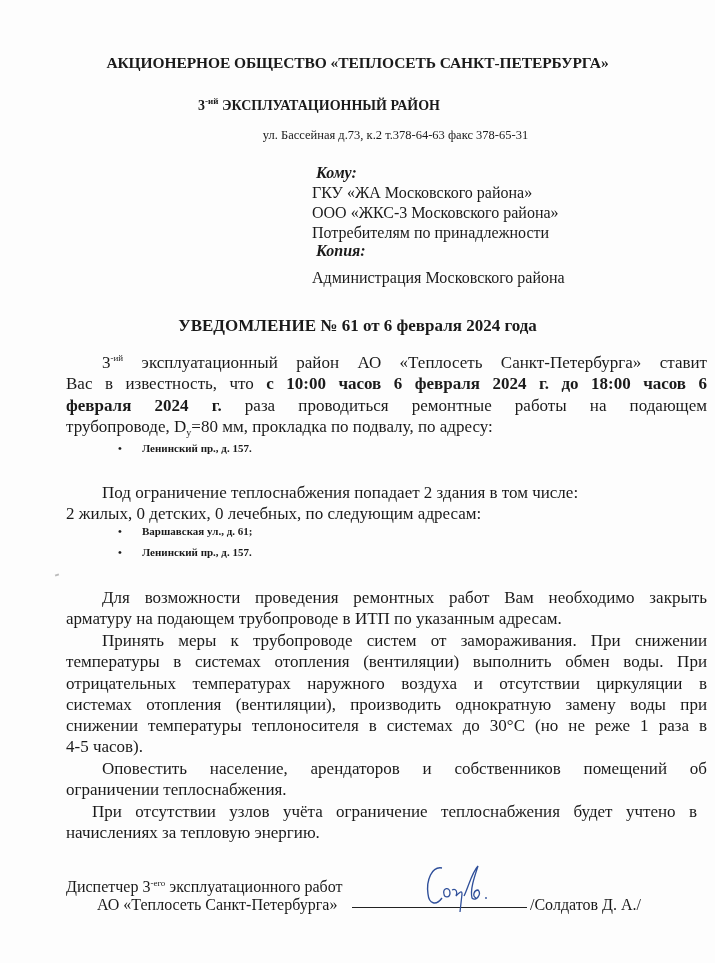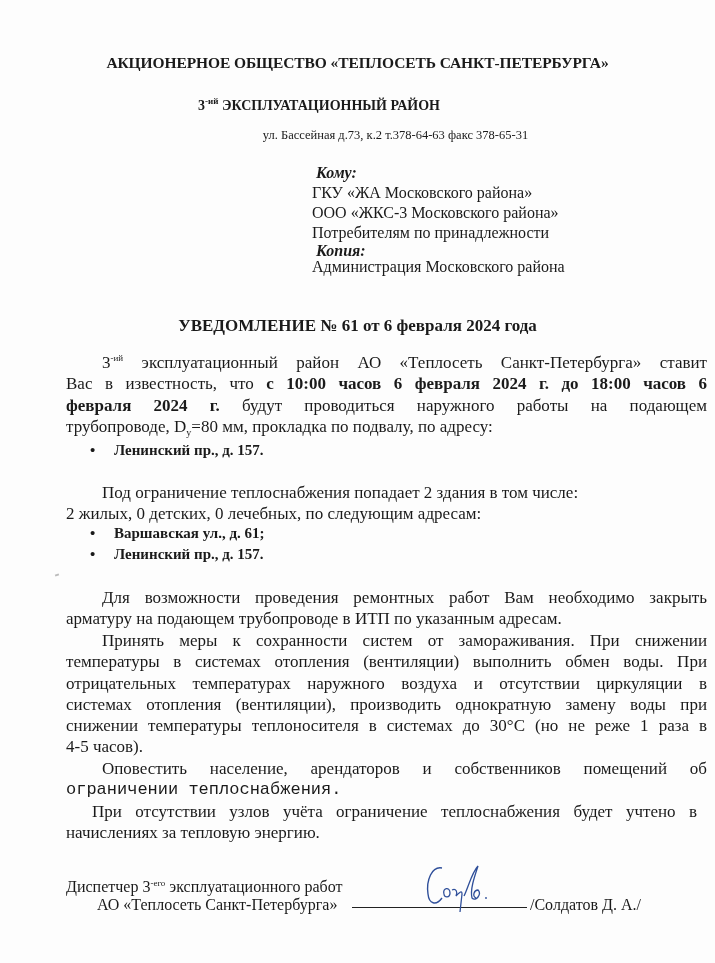--- a/index.html
+++ b/index.html
@@ -10,52 +10,52 @@
   .abs { position: absolute; white-space: nowrap; }
   .org { left: 0; width: 715px; top: 54px; text-align: center; font-size: 15.5px; font-weight: bold; letter-spacing: -0.1px; }
   .district { left: 0; width: 638px; top: 98px; text-align: center; font-size: 14px; font-weight: bold; }
   .district sup, .p sup, .sig sup { font-size: 9px; vertical-align: super; line-height: 0; }
   .address { left: 0; width: 715px; top: 128px; text-align: center; font-size: 12.5px; padding-left: 38px; }
   .recip { left: 312px; font-size: 16px; }
   .recip-h { left: 316px; font-size: 16px; font-weight: bold; font-style: italic; }
   .title { left: 0; width: 715px; top: 316px; text-align: center; font-size: 17px; font-weight: bold; }
   .line { font-size: 17px; }
   .just { text-align: justify; text-align-last: justify; display: block; width: 641px; }
-  .bullet { left: 90px; font-size: 15px; font-weight: bold; }
+  .bullet { left: 118px; font-size: 11px; font-weight: bold; }
   .bullet .dot { display: inline-block; width: 24px; }
   .sig { font-size: 16px; }
   .sigline { position: absolute; left: 352px; top: 907px; width: 175px; border-bottom: 1px solid #222; }
   .speck { position: absolute; left: 55px; top: 574px; width: 4px; height: 2px; background: #bbb; transform: rotate(-20deg); }
 </style>
 </head>
 <body>
 
 <div class="abs org">АКЦИОНЕРНОЕ ОБЩЕСТВО «ТЕПЛОСЕТЬ САНКТ-ПЕТЕРБУРГА»</div>
 
 <div class="abs district"><span>3</span><sup>-ий</sup><span> ЭКСПЛУАТАЦИОННЫЙ РАЙОН</span></div>
 
 <div class="abs address">ул. Бассейная д.73, к.2  т.378-64-63  факс 378-65-31</div>
 
 <div class="abs recip-h" style="top:164px">Кому:</div>
 <div class="abs recip" style="top:184px">ГКУ «ЖА Московского района»</div>
 <div class="abs recip" style="top:204px">ООО «ЖКС-3 Московского района»</div>
 <div class="abs recip" style="top:224px">Потребителям по принадлежности</div>
 <div class="abs recip-h" style="top:242px">Копия:</div>
-<div class="abs recip" style="top:258px">Администрация Московского района</div>
+<div class="abs recip" style="top:269px">Администрация Московского района</div>
 
 <div class="abs title">УВЕДОМЛЕНИЕ № 61 от 6 февраля 2024 года</div>
 
 <div class="abs line" style="left:102px; width:605px; top:353px;">
   <span class="just" style="width:605px"><span>3</span><sup style="font-size:9px;vertical-align:super;line-height:0">-ий</sup><span> эксплуатационный район АО «Теплосеть Санкт-Петербурга» ставит</span></span>
 </div>
 <div class="abs line" style="left:66px; top:374px;">
   <span class="just"><span>Вас в известность, что </span><b>с 10:00 часов 6 февраля 2024 г. до 18:00 часов 6</b></span>
 </div>
 <div class="abs line" style="left:66px; top:396px;">
-  <span class="just"><b>февраля 2024 г.</b><span> будут проводиться наружного работы на подающем</span></span>
+  <span class="just"><b>февраля 2024 г.</b><span> раза проводиться ремонтные работы на подающем</span></span>
 </div>
 <div class="abs line" style="left:66px; top:417px;">
   <span>трубопроводе, D</span><sub style="font-size:10px">у</sub><span>=80 мм, прокладка по подвалу, по адресу:</span>
 </div>
 
 <div class="abs bullet" style="top:442px"><span class="dot">•</span><span>Ленинский пр., д. 157.</span></div>
 
 <div class="abs line" style="left:102px; top:483px;">Под ограничение теплоснабжения попадает 2 здания в том числе:</div>
 <div class="abs line" style="left:66px; top:504px;">2 жилых, 0 детских, 0 лечебных, по следующим адресам:</div>
 
@@ -63,40 +63,40 @@
 <div class="abs bullet" style="top:546px"><span class="dot">•</span><span>Ленинский пр., д. 157.</span></div>
 
 <div class="speck"></div>
 
 <div class="abs line" style="left:102px; top:588px;">
     <span class="just" style="width:605px">Для возможности проведения ремонтных работ Вам необходимо закрыть</span>
   </div>
 <div class="abs line" style="left:66px; top:609px;">арматуру на подающем трубопроводе в ИТП по указанным адресам.</div>
 
 <div class="abs line" style="left:102px; top:631px;">
-    <span class="just" style="width:605px">Принять меры к сохранности систем от замораживания. При снижении</span>
+    <span class="just" style="width:605px">Принять меры к трубопроводе систем от замораживания. При снижении</span>
   </div>
 <div class="abs line" style="left:66px; top:652px;">
     <span class="just">температуры в системах отопления (вентиляции) выполнить обмен воды. При</span>
   </div>
 <div class="abs line" style="left:66px; top:674px;">
     <span class="just">отрицательных температурах наружного воздуха и отсутствии циркуляции в</span>
   </div>
 <div class="abs line" style="left:66px; top:695px;">
     <span class="just">системах отопления (вентиляции), производить однократную замену воды при</span>
   </div>
 <div class="abs line" style="left:66px; top:716px;">
     <span class="just">снижении температуры теплоносителя в системах до 30°С (но не реже 1 раза в</span>
   </div>
 <div class="abs line" style="left:66px; top:737px;">4-5 часов).</div>
 
 <div class="abs line" style="left:102px; top:759px;">
     <span class="just" style="width:605px">Оповестить население, арендаторов и собственников помещений об</span>
   </div>
-<div class="abs line" style="left:66px; top:780px;font-family:Liberation Mono, monospace;">ограничении теплоснабжения.</div>
+<div class="abs line" style="left:66px; top:780px;">ограничении теплоснабжения.</div>
 
 <div class="abs line" style="left:92px; top:802px;">
     <span class="just" style="width:605px">При отсутствии узлов учёта ограничение теплоснабжения будет учтено в</span>
   </div>
 <div class="abs line" style="left:66px; top:823px;">начислениях за тепловую энергию.</div>
 
 <div class="abs sig" style="left:66px; top:878px;"><span>Диспетчер 3</span><sup>-его</sup><span> эксплуатационного работ</span></div>
 <div class="abs sig" style="left:66px; top:896px;margin-left:31px;">АО «Теплосеть Санкт-Петербурга»</div>
 
 <div class="sigline"></div>

